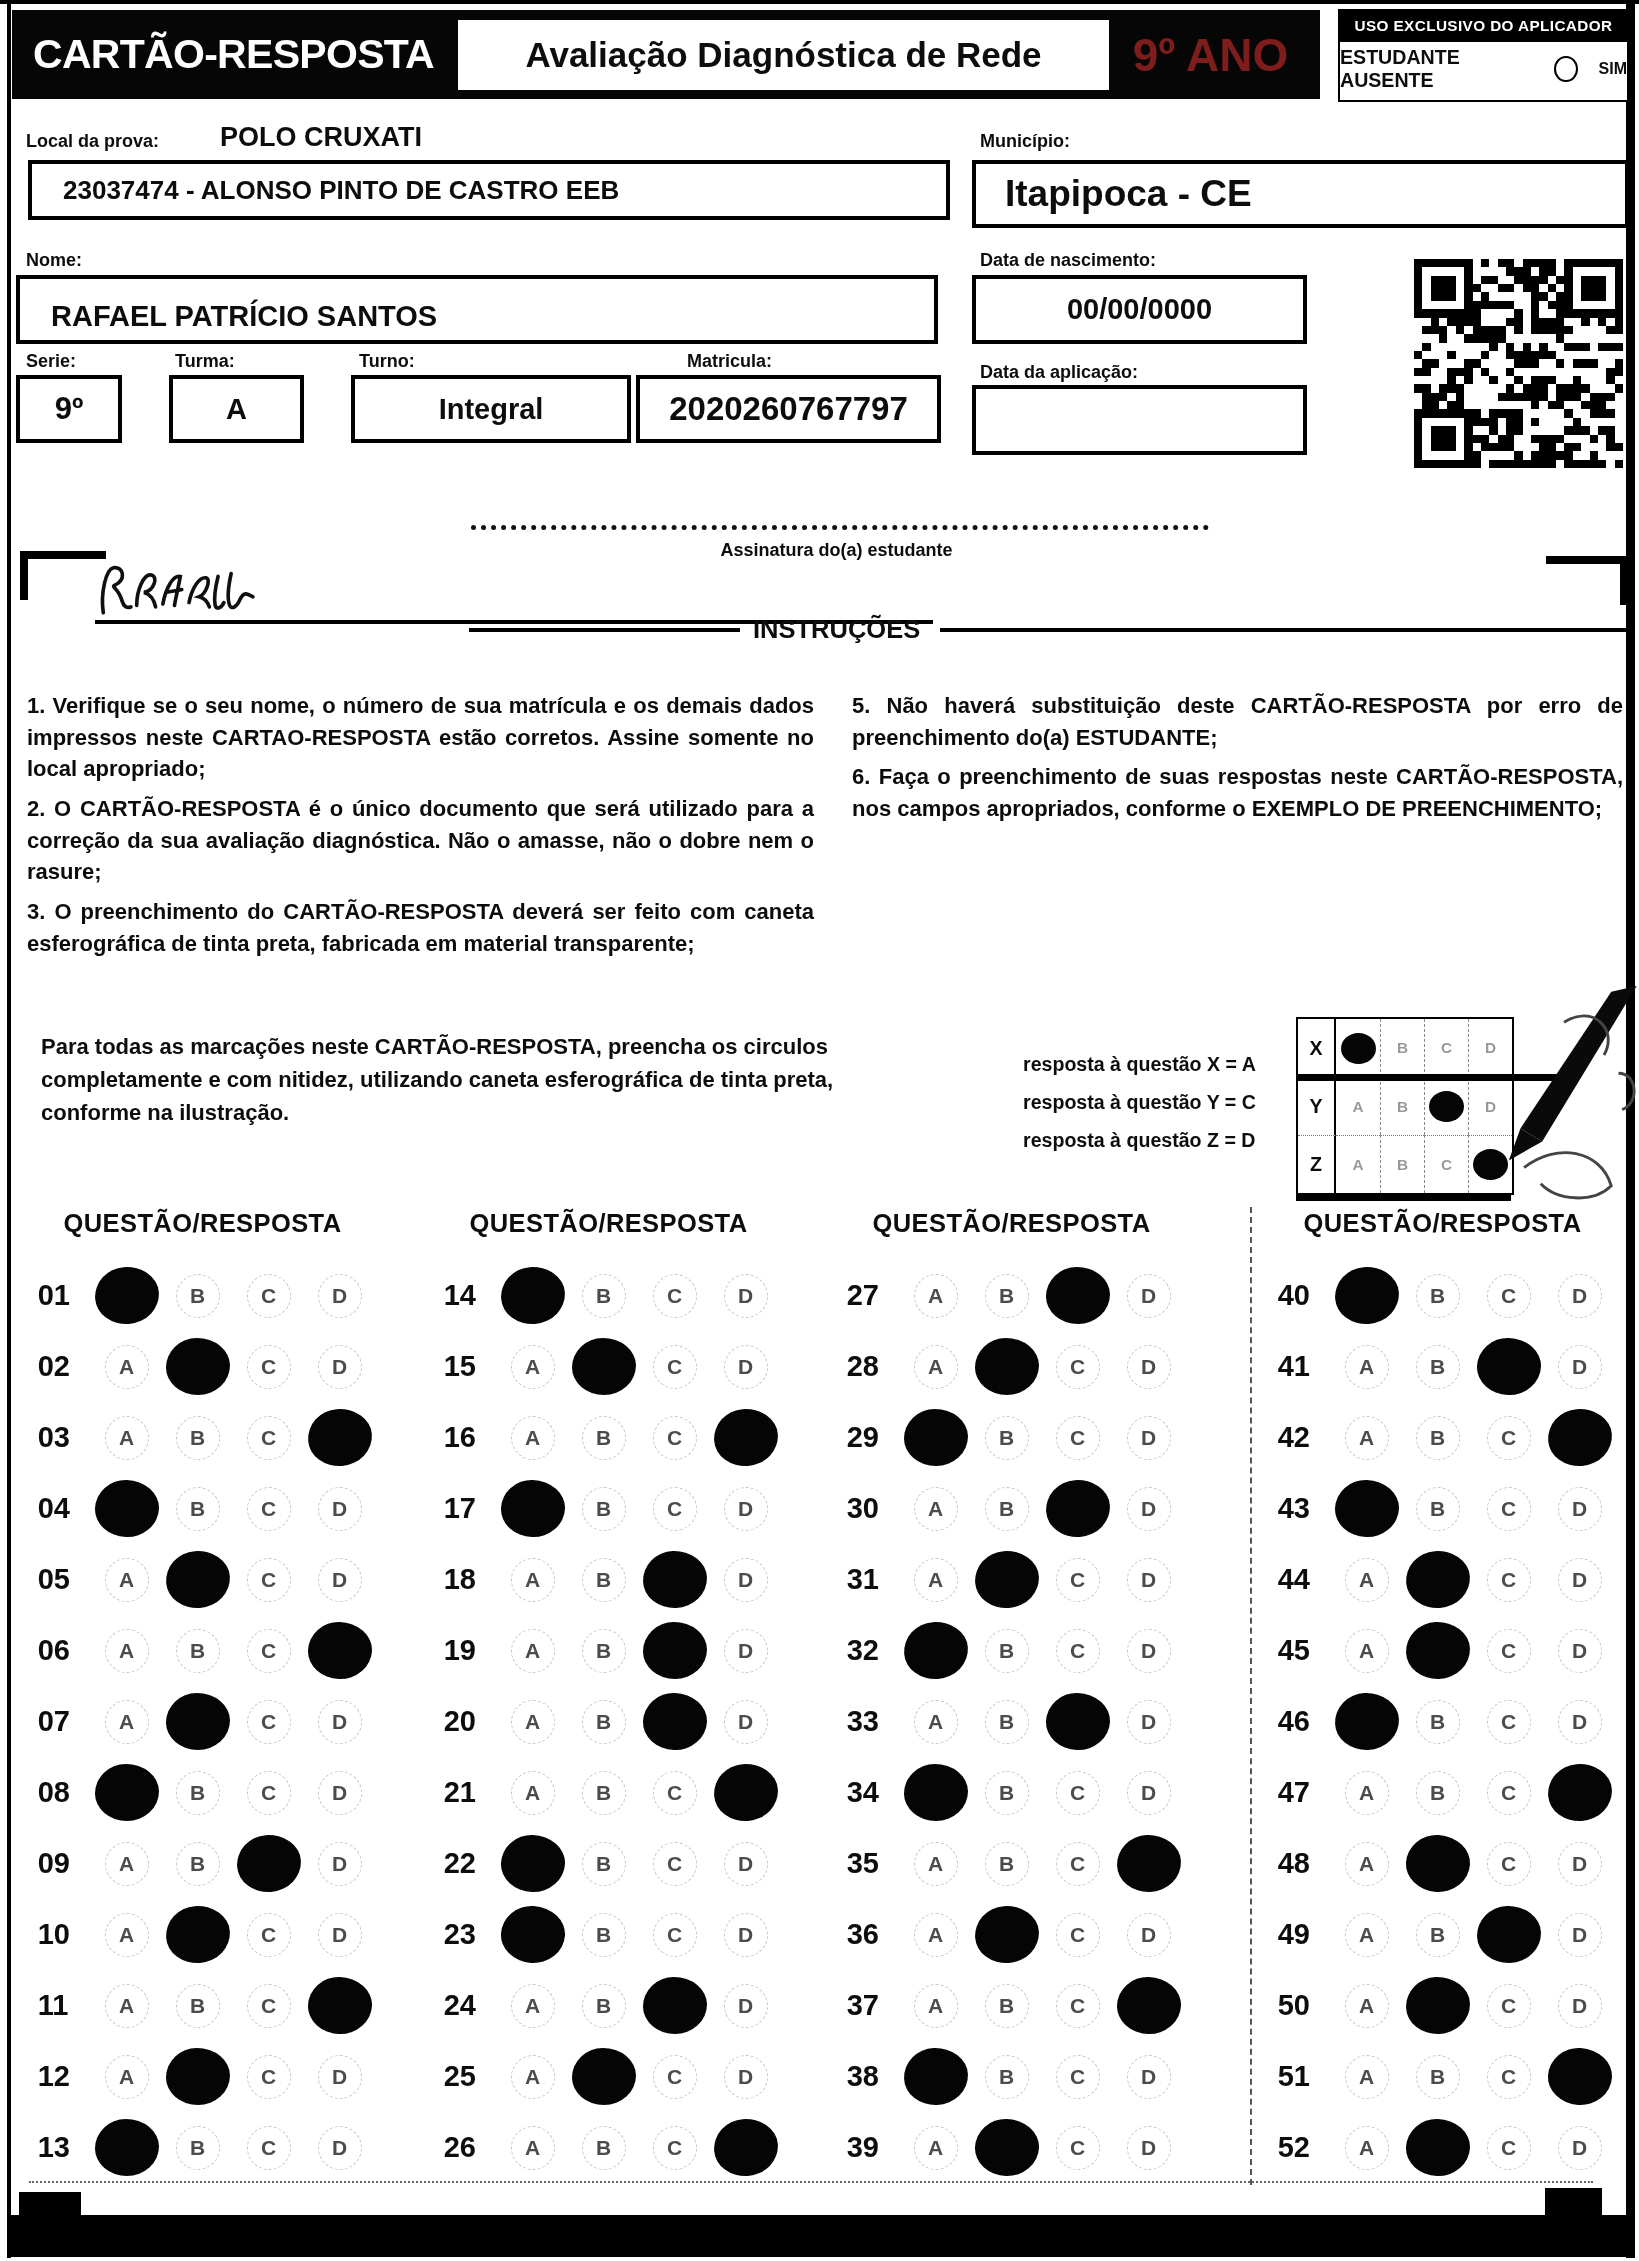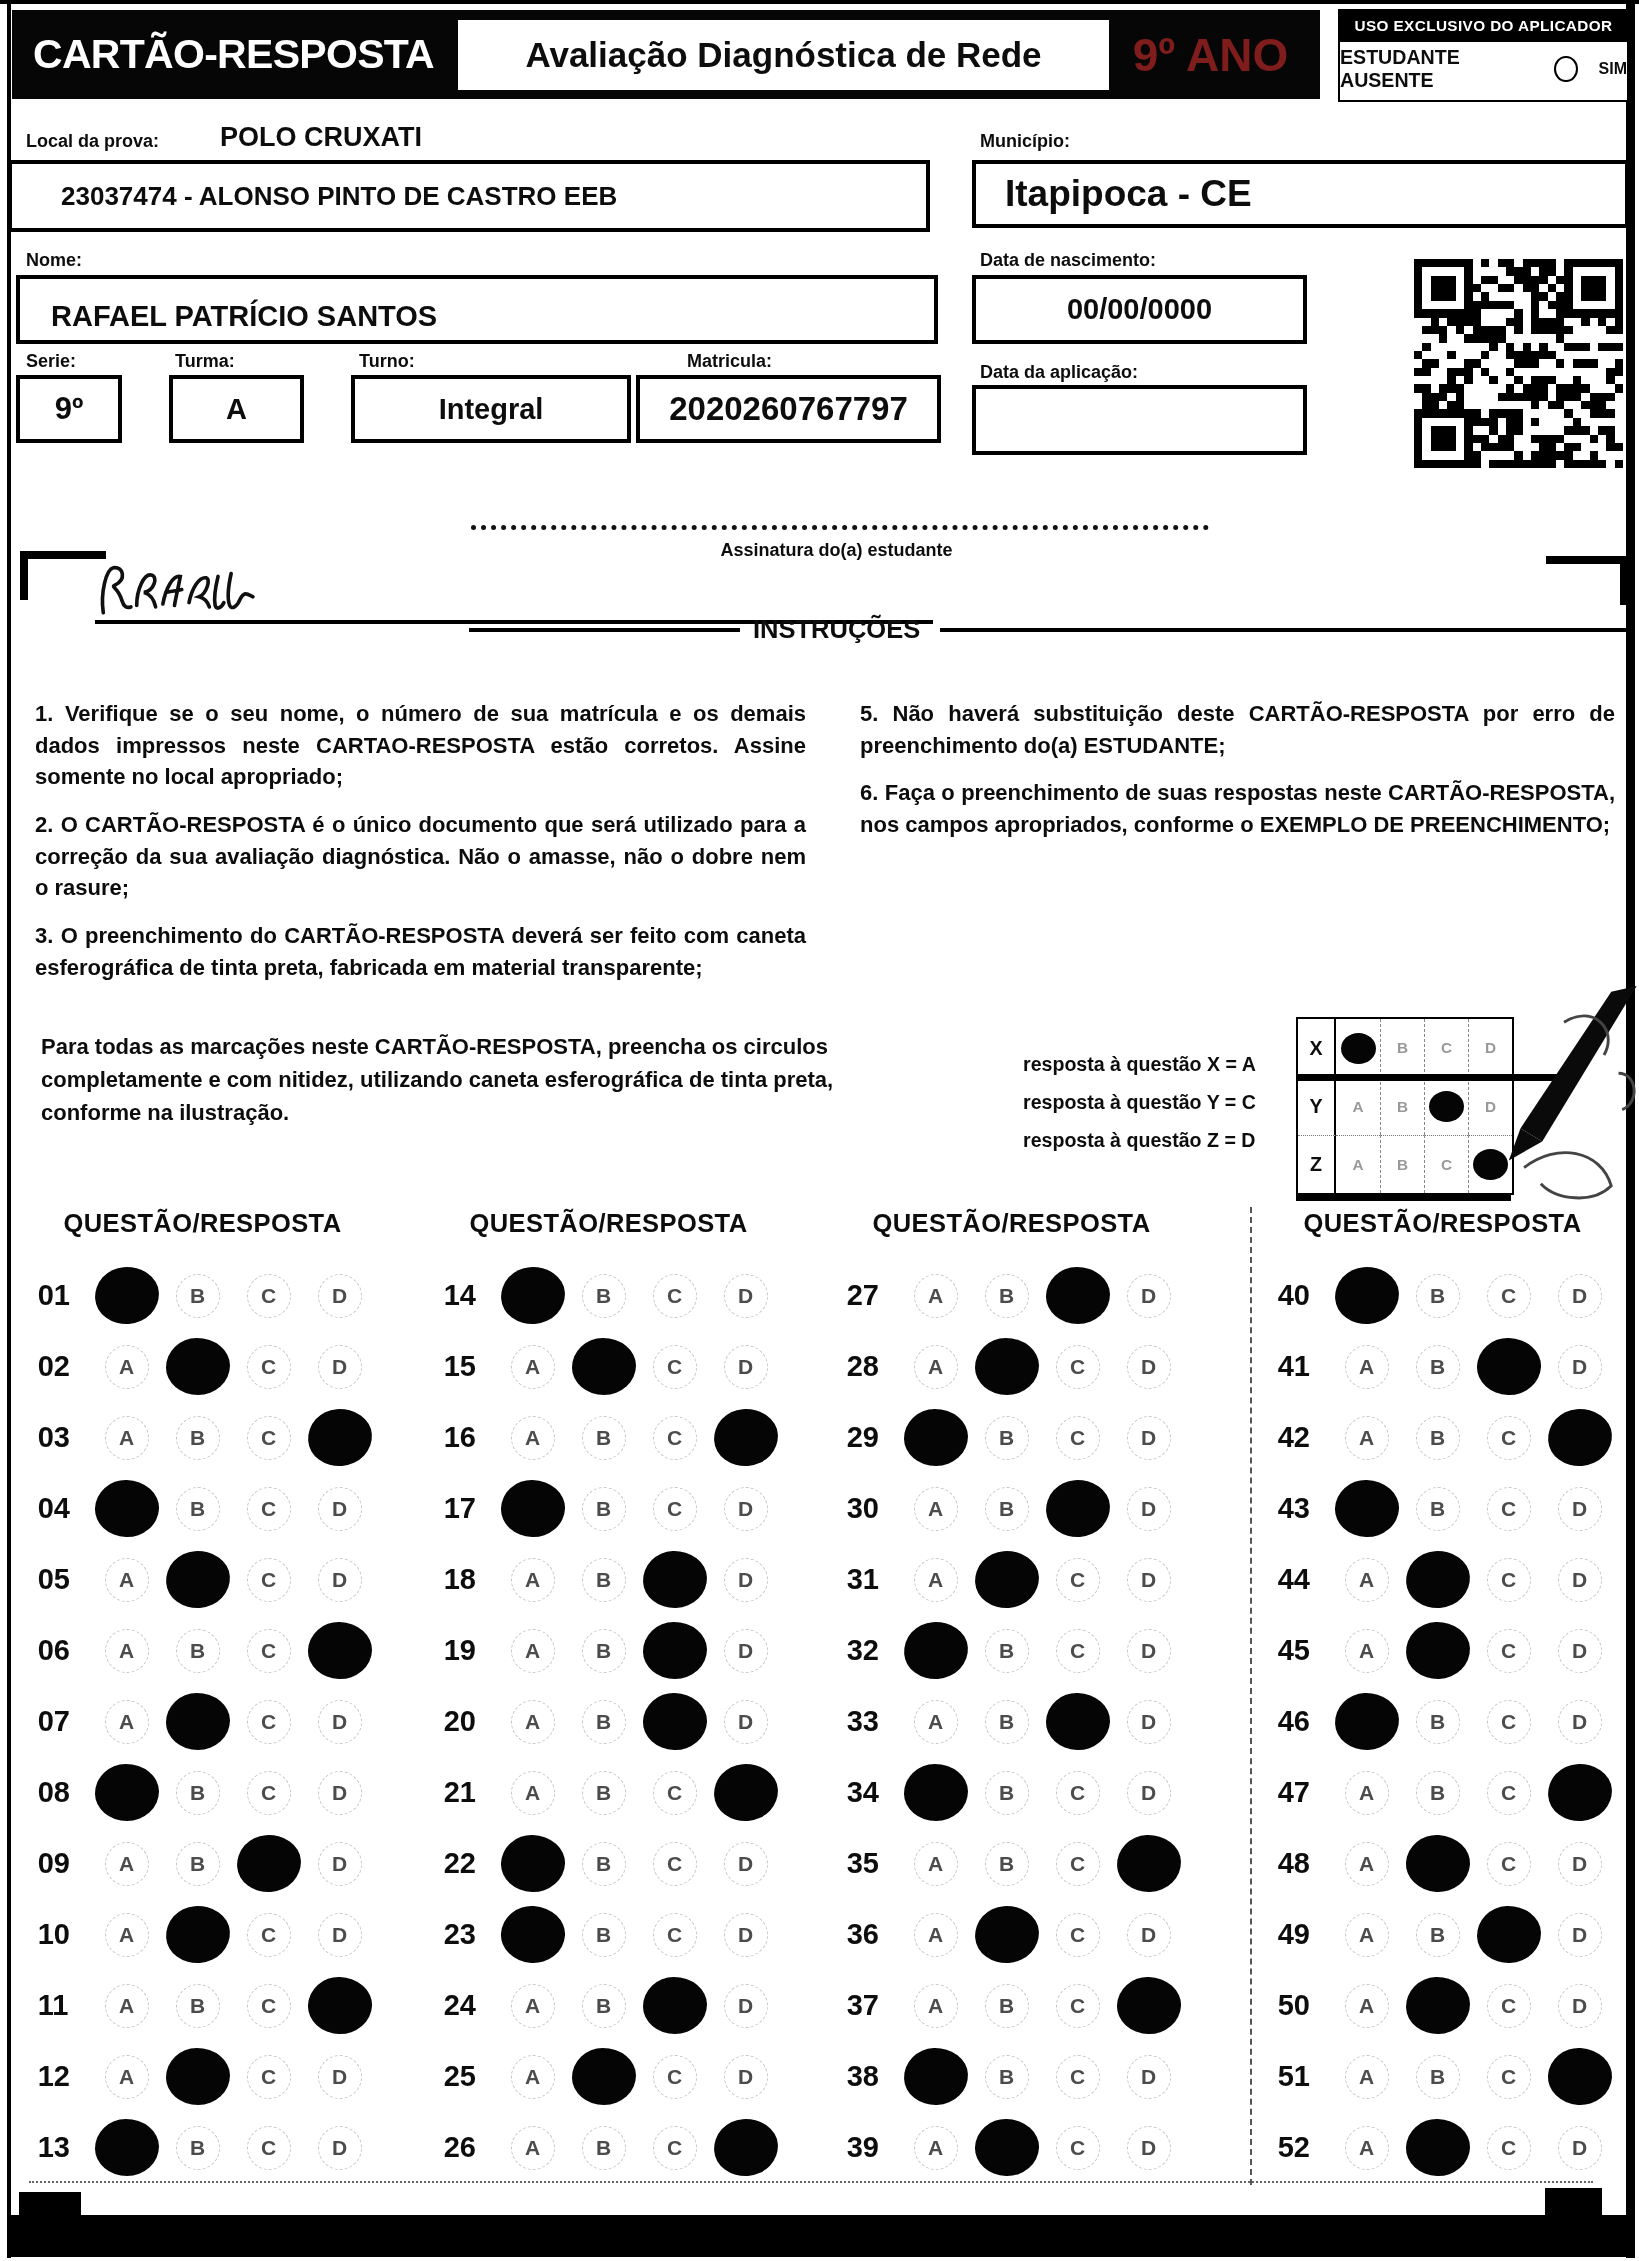--- a/index.html
+++ b/index.html
@@ -22,21 +22,21 @@
 #apl-h{height:31px;background:#000000;color:#fff;display:flex;align-items:center;justify-content:center;font-size:15.3px;font-weight:700;letter-spacing:0.4px}
 #apl-b{height:55px;display:flex;align-items:center;justify-content:center;gap:21px;font-weight:700}
 #apl-lbl{font-size:19.6px}
 #apl-circle{width:26px;height:26px;border:2.2px solid #000;border-radius:50%;background:#fff}
 #apl-sim{font-size:16px}
 
 .lbl{font-size:18px;font-weight:700}
 .fbox{border:4.4px solid #000;background:#fff;display:flex;align-items:center;font-weight:700}
 #lbl-local{left:26px;top:131px}
 #val-local{left:220px;top:122px;font-size:27px;font-weight:700}
-#box-school{left:8px;top:160px;width:922px;height:72px;padding-left:49px;font-size:26px}
+#box-school{left:28px;top:160px;width:922px;height:60px;padding-left:31px;font-size:26px}
 #lbl-mun{left:980px;top:131px}
 #box-mun{left:972px;top:160px;width:657px;height:68px;padding-left:29px;font-size:37px}
 #lbl-nome{left:26px;top:250px}
 #box-nome{left:16px;top:275px;width:922px;height:69px;align-items:flex-end;padding:0 0 7.3px 31px;font-size:29px}
 #lbl-nasc{left:980px;top:250px}
 #box-nasc{left:972px;top:275px;width:335px;height:69px;justify-content:center;font-size:29px}
 #lbl-serie{left:26px;top:351px}
 #box-serie{left:16px;top:375px;width:106px;height:68px;justify-content:center;font-size:31px}
 #lbl-turma{left:175px;top:351px}
 #box-turma{left:169px;top:375px;width:135px;height:68px;justify-content:center;font-size:29px}
@@ -56,21 +56,21 @@
 #br-r-h{left:1546px;top:556px;width:81px;height:8px;background:#000}
 #br-r-v{left:1620px;top:556px;width:8px;height:49px;background:#000}
 #sig-svg{left:96px;top:556px}
 #sig-line{left:95px;top:620px;width:838px;height:4.4px;background:#000}
 #instr-title{left:753px;top:615px;width:167px;text-align:center;font-size:25.5px;font-weight:700}
 #rule-l{left:469px;top:628px;width:271px;height:4.4px;background:#000}
 #rule-r{left:940px;top:628px;width:689px;height:4.4px;background:#000}
 .instr-col{font-size:22px;line-height:1.44;font-weight:600;text-align:justify;color:#0c0c0c}
 #instr-left{left:19px;top:682px;width:803px}
 #instr-right{left:844px;top:682px;width:787px}
-.instr-item{margin:16px}
+.instr-item{margin:8px}
 
 #fill-note{left:41px;top:1030px;width:807px;font-size:22px;line-height:1.5;font-weight:600}
 #ex-captions{left:1023px;top:1046px;width:335px;font-size:19.6px;font-weight:600;line-height:1.93}
 #ex-grid{left:1296px;top:1017px;display:grid;grid-template-columns:38px 44px 44px 44px 44px;grid-auto-rows:58px;border:2.2px solid #000;background:#fff}
 .exl{display:flex;align-items:center;justify-content:center;font-size:19.6px;font-weight:700;border-right:2.2px solid #000}
 .exc{display:flex;align-items:center;justify-content:center;border-left:0.7px dashed #888}
 .exc.first{border-left:none}
 .ex-row2{border-top:1.5px dotted #777}
 .ex-letter{font-size:15.3px;font-weight:700;color:#999}
 .ex-fill{width:35px;height:31px;background:#050505;border-radius:50%}

